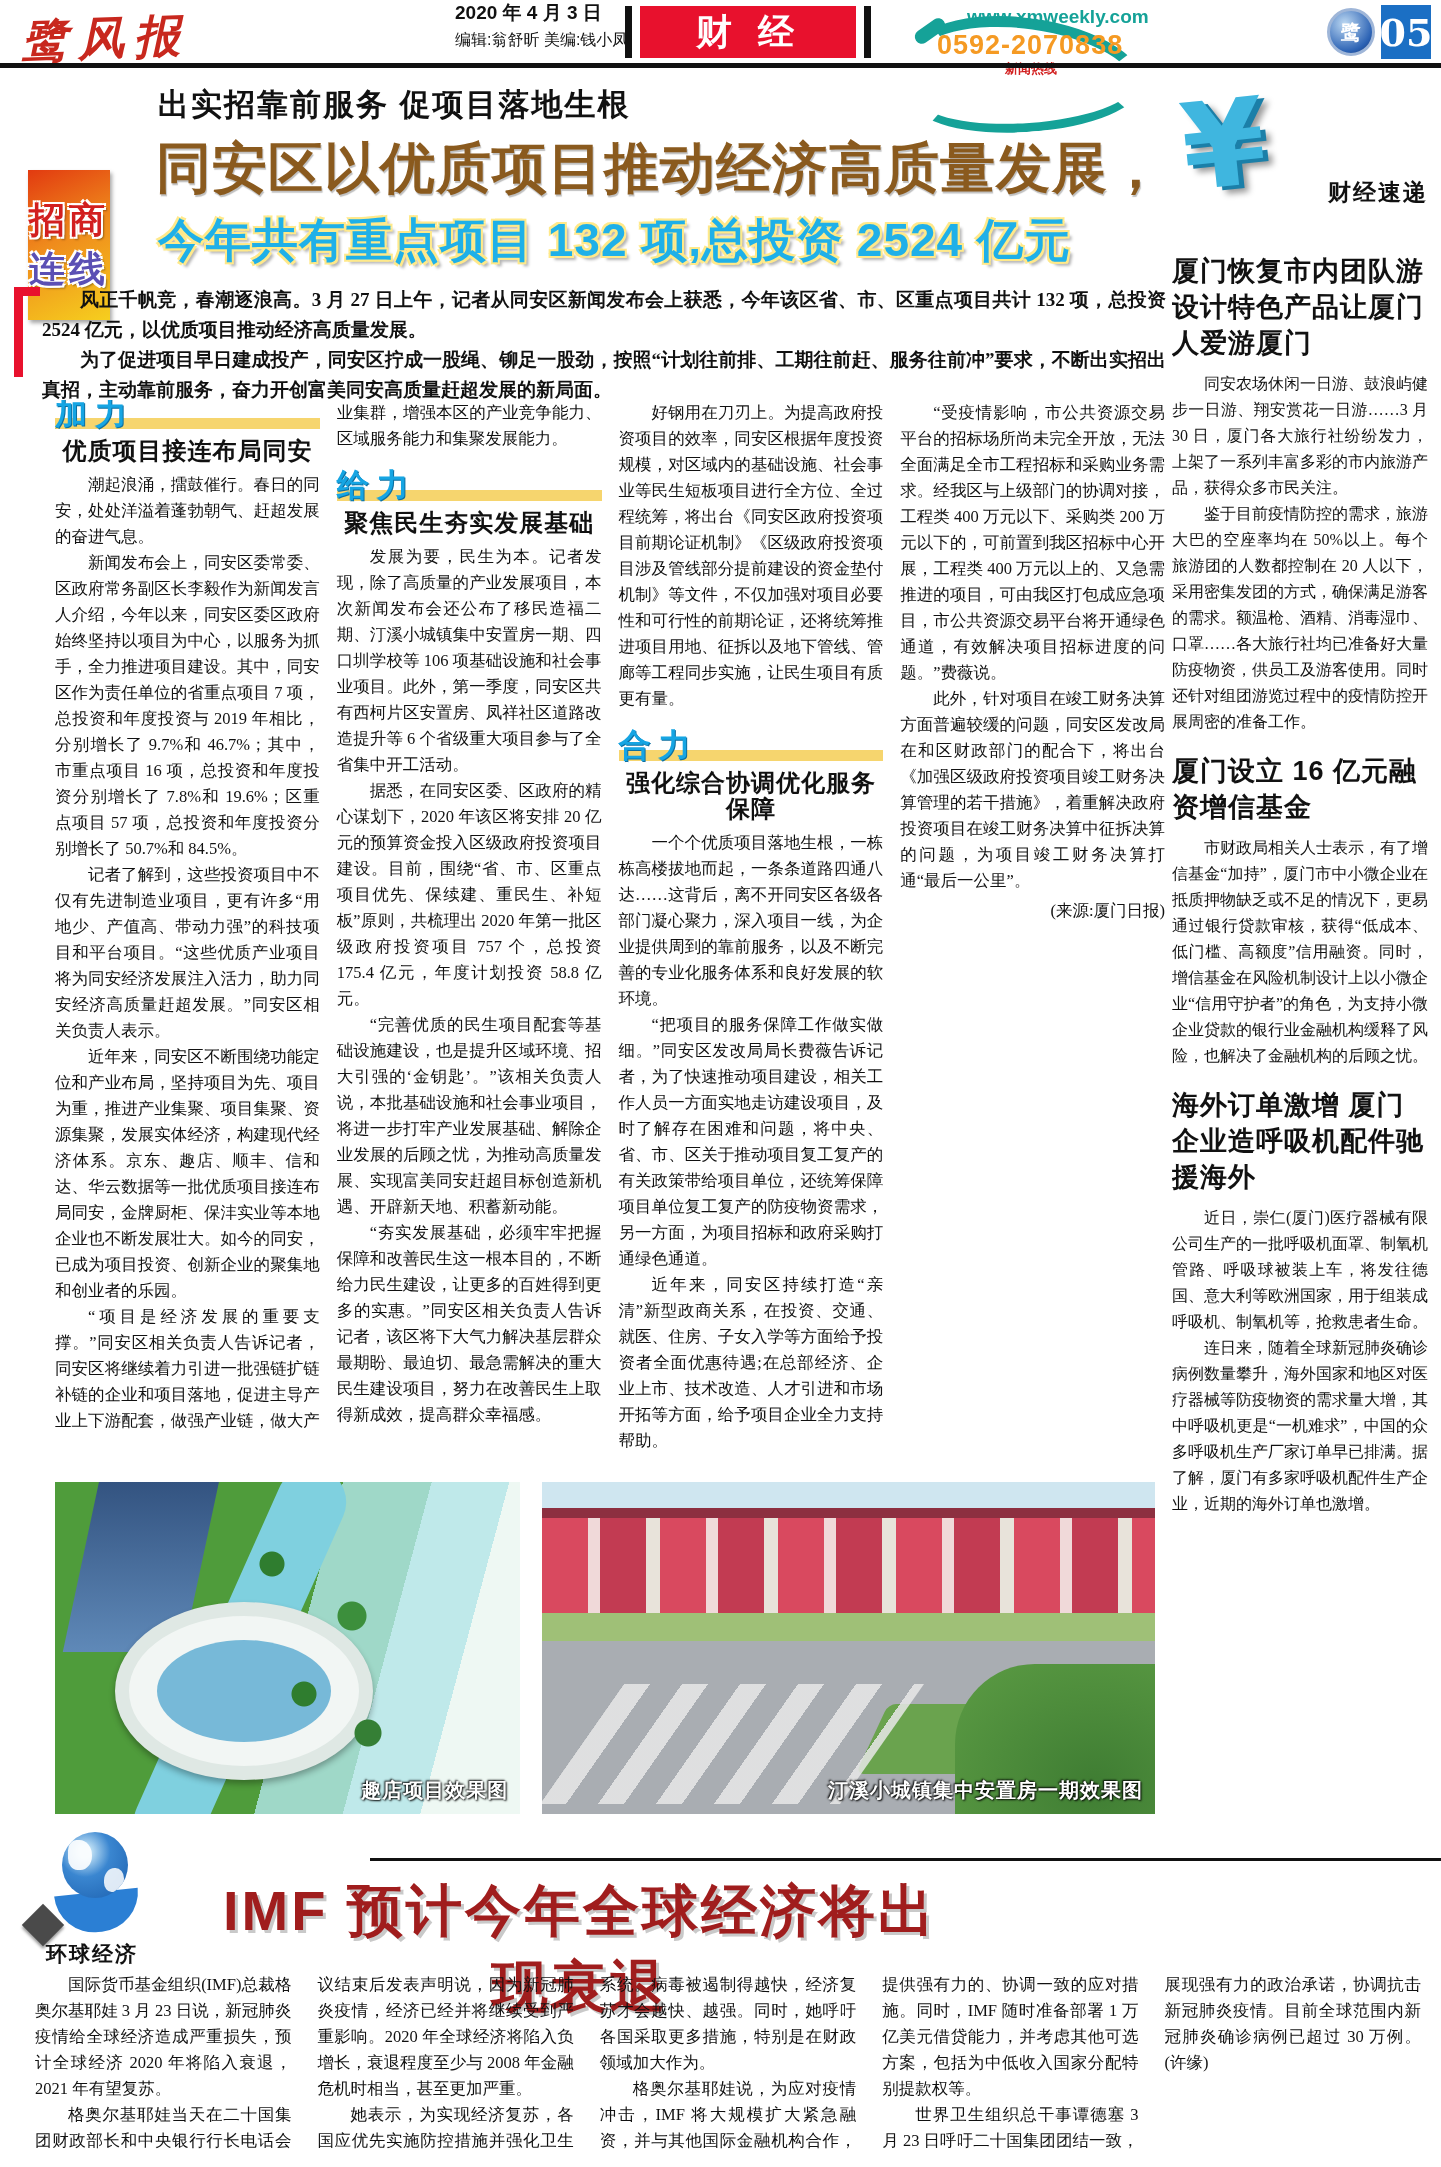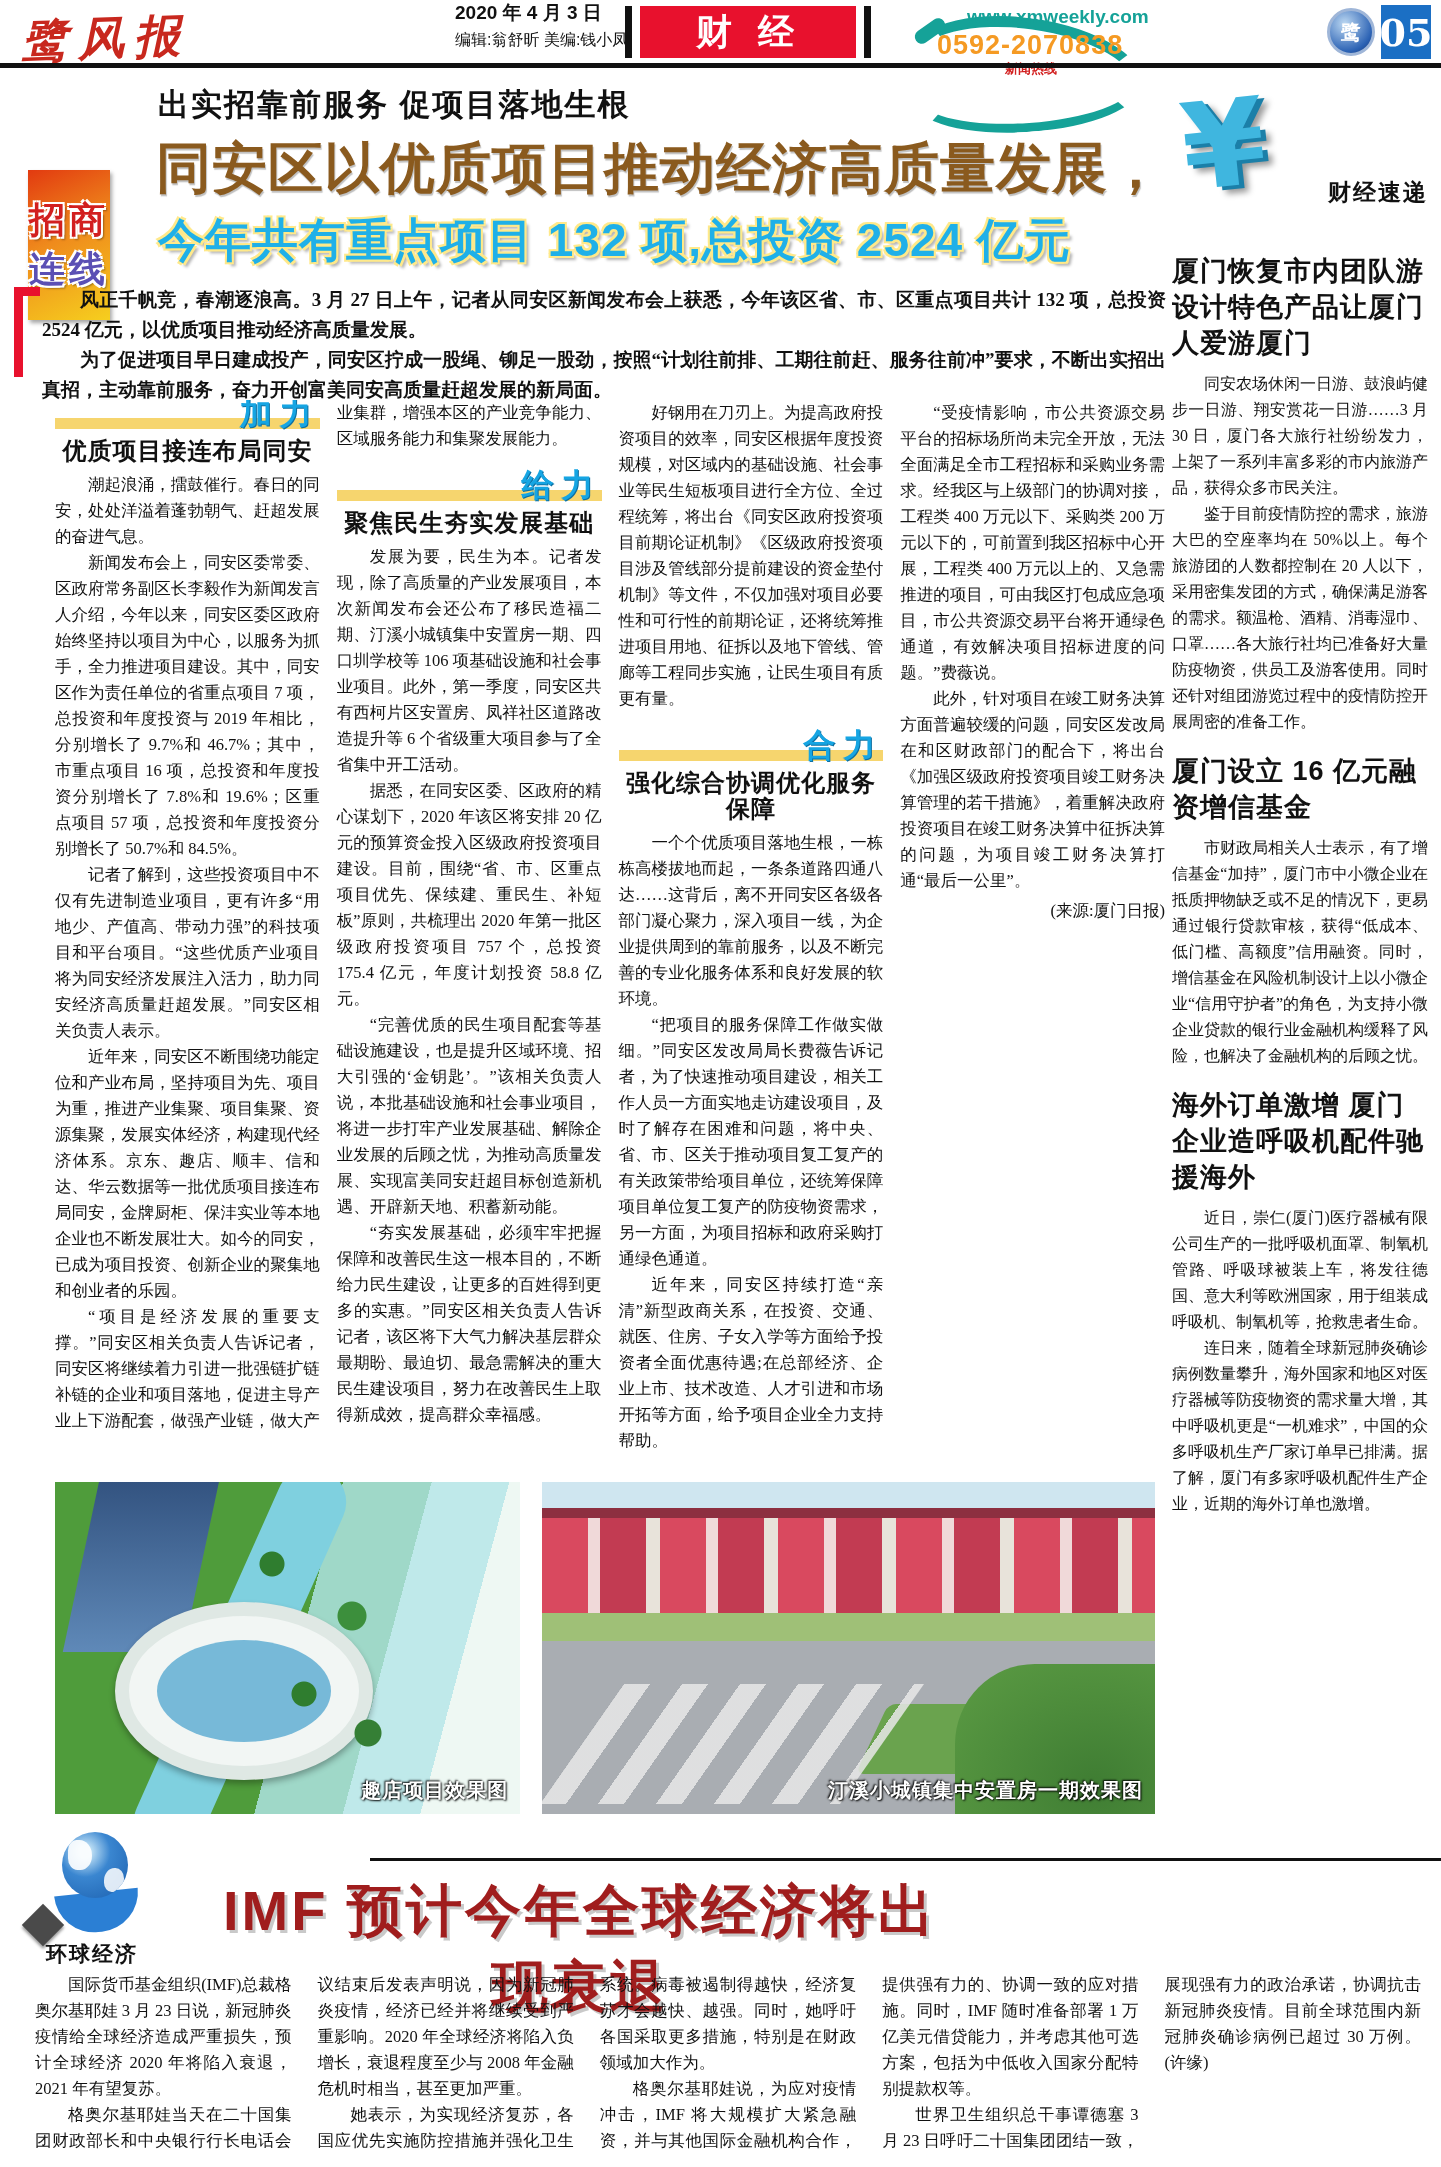--- a/index.html
+++ b/index.html
@@ -49,21 +49,21 @@
   .intro{position:absolute;top:285px;left:14px;width:1152px;height:112px;}
   .intro .bracket{position:absolute;left:0;top:2px;width:9px;height:90px;background:#e8112d;}
   .intro .bracket::after{content:"";position:absolute;left:0;top:0;width:26px;height:9px;background:#e8112d;}
   .intro .itxt{margin-left:28px;font-size:19px;line-height:30px;font-weight:bold;text-align:justify;}
   .intro .itxt p{margin:0;text-indent:2em;}
   
   .maincols{position:absolute;top:400px;left:55px;width:1110px;height:1078px;
             column-count:4;column-gap:17px;column-fill:auto;overflow:hidden;
             font-size:16.5px;line-height:26px;text-align:justify;}
   .bp{margin:0;text-indent:2em;}
-  .sechead{position:relative;text-align:right;margin:20px 0 6px;break-inside:avoid;}
+  .sechead{position:relative;text-align:left;margin:20px 0 6px;break-inside:avoid;}
   .sechead .ybar{position:absolute;left:0;right:0;bottom:3px;height:11px;background:#f6d56e;}
   .sechead .stxt{position:relative;font-family:"Liberation Sans",sans-serif;font-weight:900;font-size:32px;
                  color:#16a5e3;letter-spacing:8px;text-shadow:1px 1px 0 #0e6fa0;}
   .subhead{font-family:"Liberation Sans",sans-serif;font-weight:900;font-size:24px;text-align:center;
            margin:2px 0 8px;letter-spacing:1px;break-inside:avoid;}
   .firsthead{margin-top:0;}
   .srcnote{text-align:right;margin:4px 0 0;font-size:16.5px;}
   
   .imgrow{position:absolute;top:1482px;left:55px;width:1100px;height:332px;display:flex;gap:22px;}
   .renderimg{position:relative;height:332px;overflow:hidden;}

